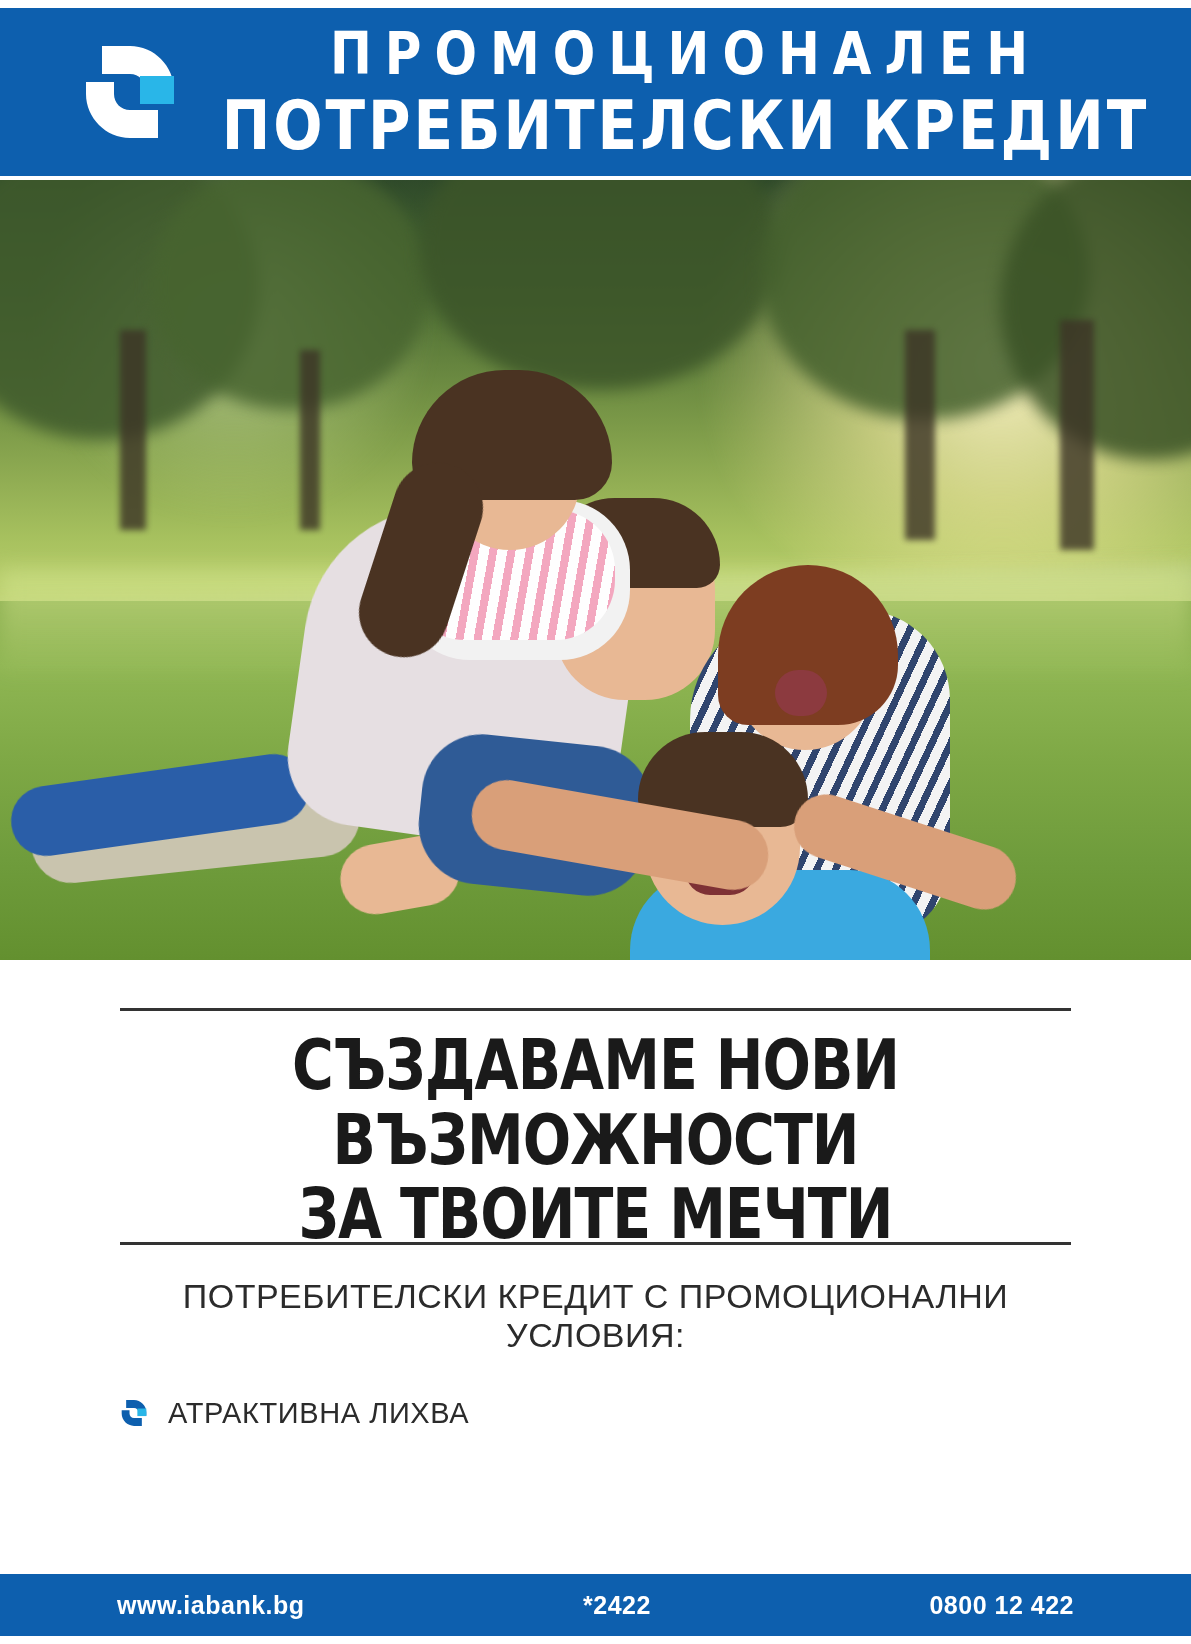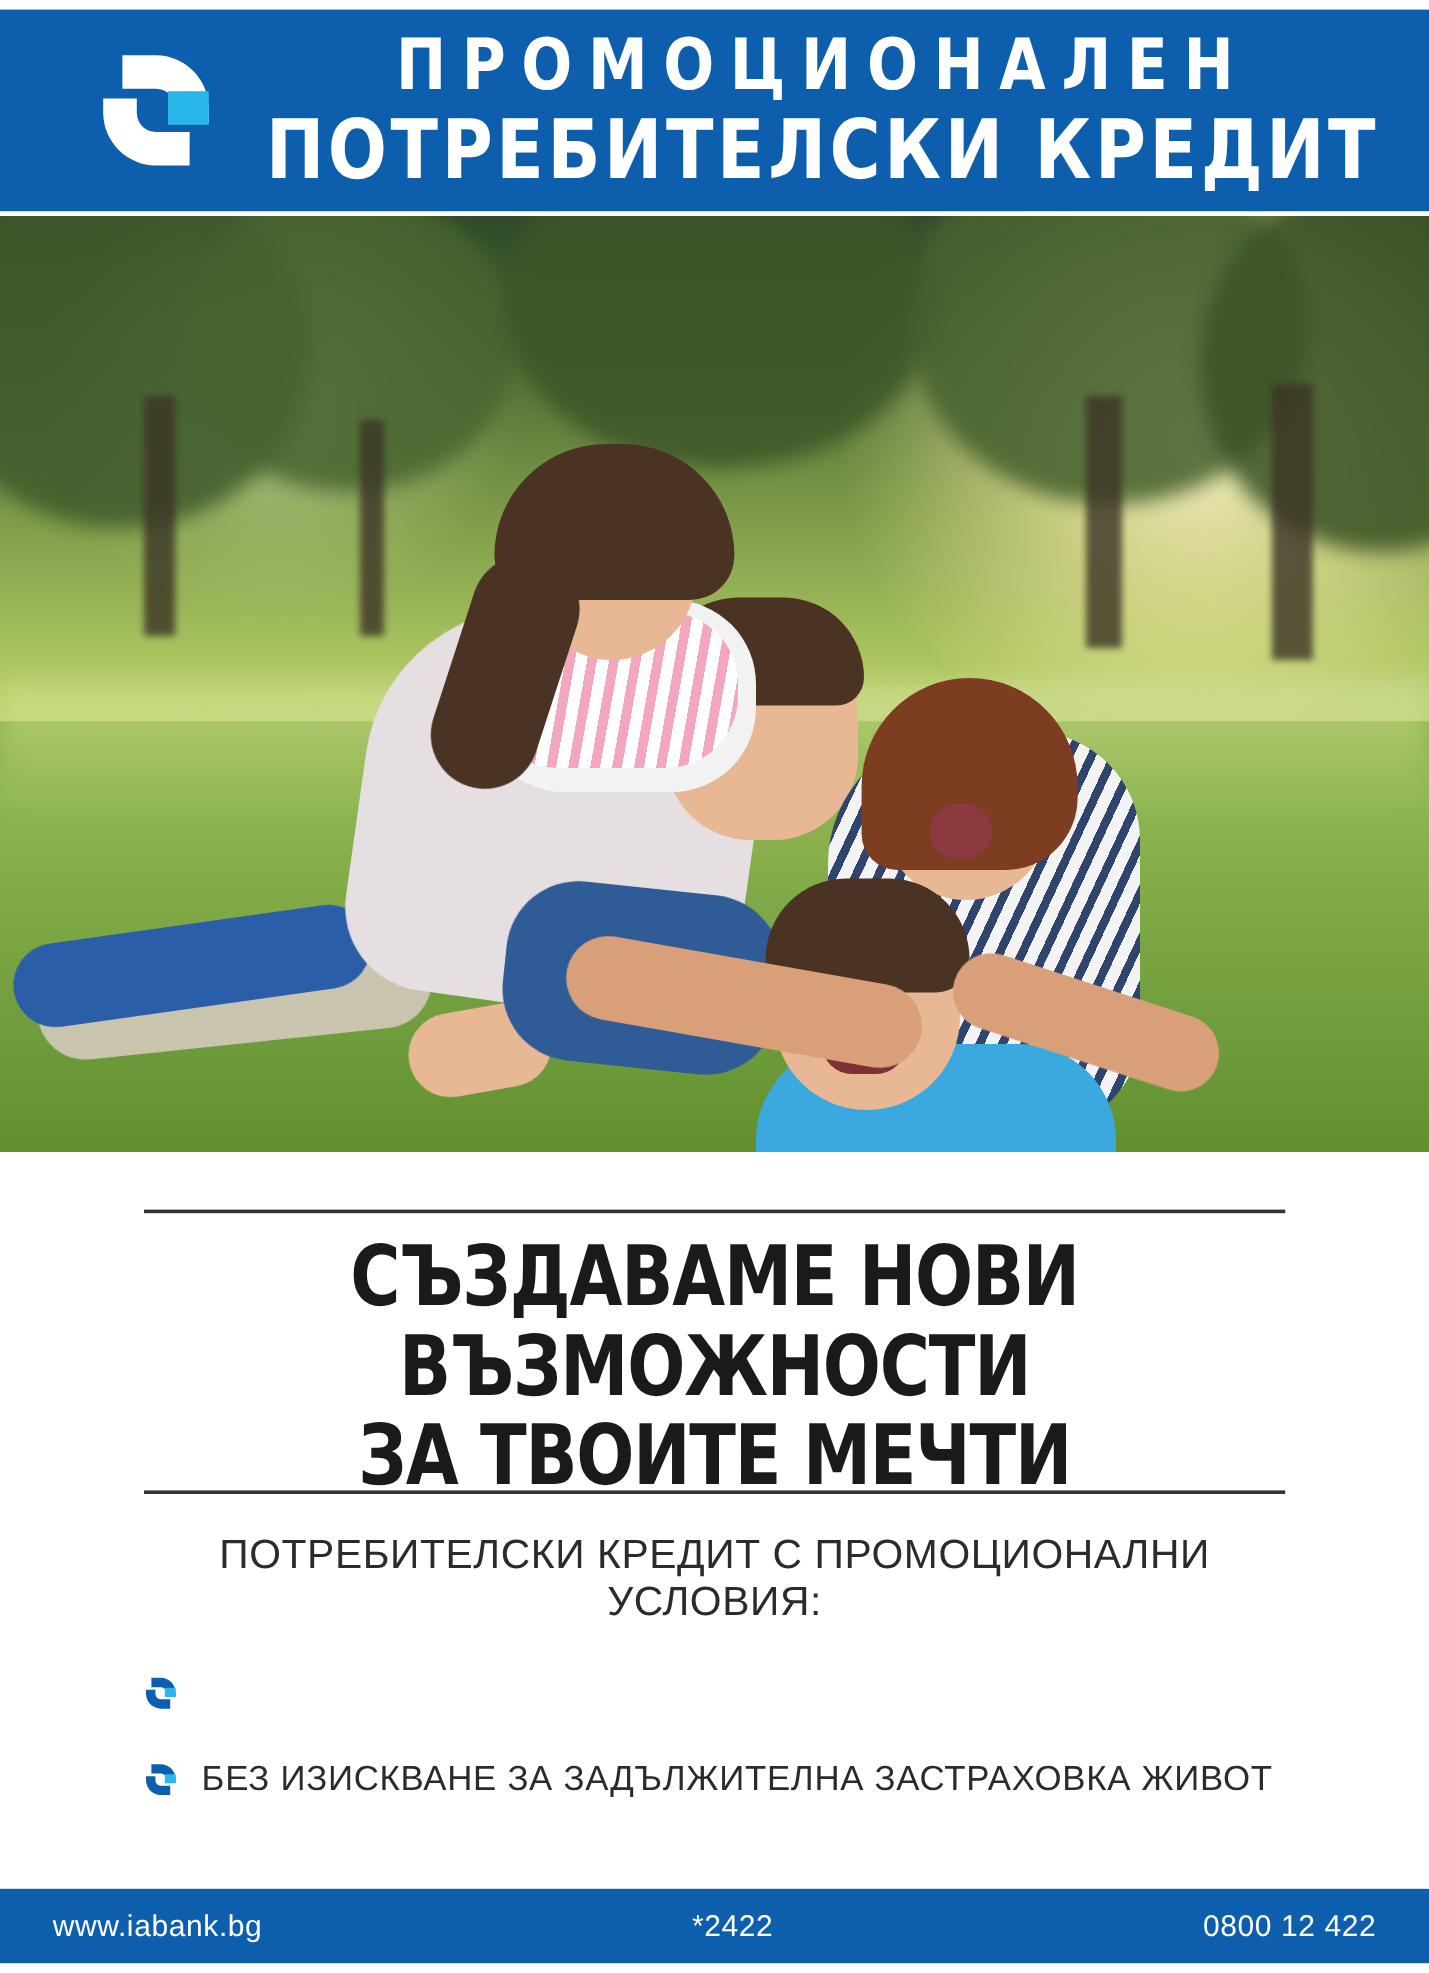--- a/index.html
+++ b/index.html
@@ -216,23 +216,23 @@
     position: absolute;
     left: 0;
     bottom: 8px;
     width: 1191px;
     height: 62px;
     background: #0d5fae;
     display: flex;
     align-items: center;
     justify-content: space-between;
     box-sizing: border-box;
-    padding: 0 44px;
+    padding: 0 117px;
     color: #ffffff;
-    font-weight: normal;
+    font-weight: bold;
     font-size: 25px;
     letter-spacing: 0.5px;
   }
   .footer-center { flex: 0 0 auto; }
 </style>
 </head>
 <body>
 
 <div class="poster">
 
@@ -313,33 +313,24 @@
 
     <div class="bullets">
       <div class="bullet">
         <span class="bullet-icon">
           <svg viewBox="0 0 100 100" width="28" height="28" aria-hidden="true">
             <path d="M50 4 C74 4 94 24 94 48 L94 60 L66 60 L66 48 C66 39 59 32 50 32 L22 32 L22 4 Z" fill="#0d5fae"></path>
             <path d="M50 96 C26 96 6 76 6 52 L6 40 L34 40 L34 52 C34 61 41 68 50 68 L78 68 L78 96 Z" fill="#0d5fae"></path>
             <rect x="62" y="34" width="32" height="27" fill="#29b6e8"></rect>
           </svg>
         </span>
+        <span class="bullet-text">АТРАКТИВНА ЛИХВА</span>
       </div>
 
 
-      <div class="bullet">
-        <span class="bullet-icon">
-          <svg viewBox="0 0 100 100" width="28" height="28" aria-hidden="true">
-            <path d="M50 4 C74 4 94 24 94 48 L94 60 L66 60 L66 48 C66 39 59 32 50 32 L22 32 L22 4 Z" fill="#0d5fae"></path>
-            <path d="M50 96 C26 96 6 76 6 52 L6 40 L34 40 L34 52 C34 61 41 68 50 68 L78 68 L78 96 Z" fill="#0d5fae"></path>
-            <rect x="62" y="34" width="32" height="27" fill="#29b6e8"></rect>
-          </svg>
-        </span>
-        <span class="bullet-text">БЕЗ ИЗИСКВАНЕ ЗА ЗАДЪЛЖИТЕЛНА ЗАСТРАХОВКА ЖИВОТ</span>
-      </div>
     </div>
   </div>
 
   <div class="footer">
     <span>www.iabank.bg</span>
     <span class="footer-center">*2422</span>
     <span>0800 12 422</span>
   </div>
 
 </div>

